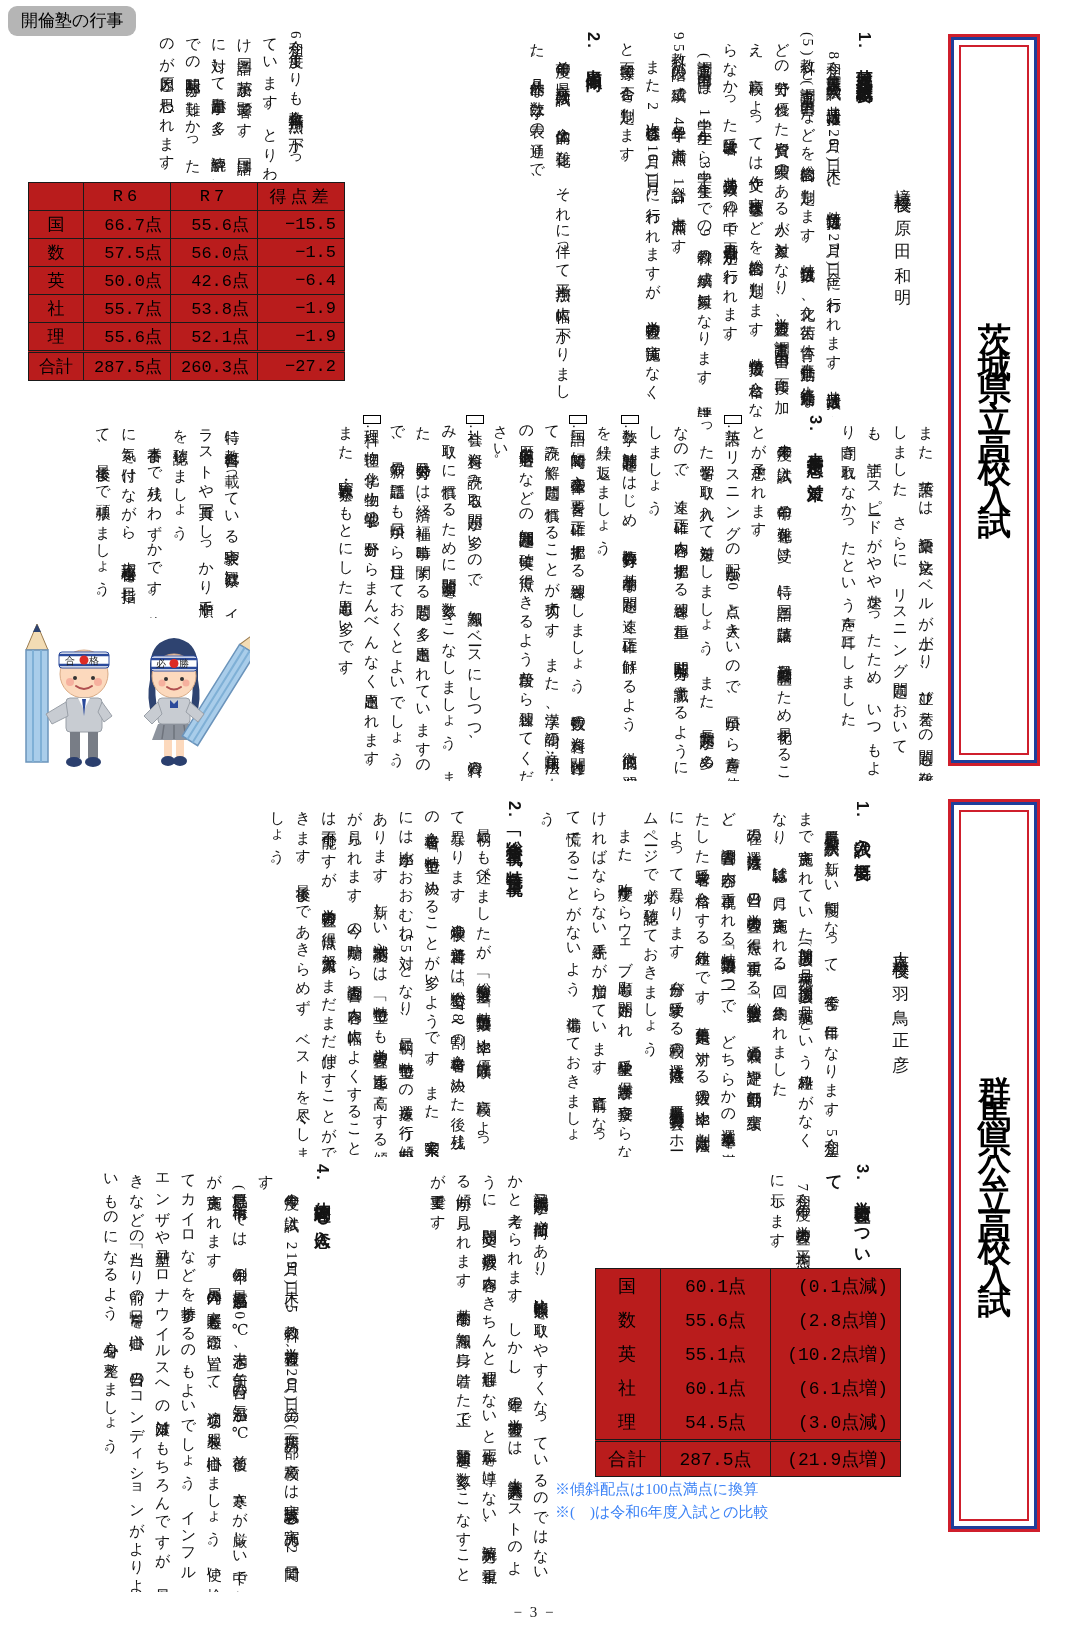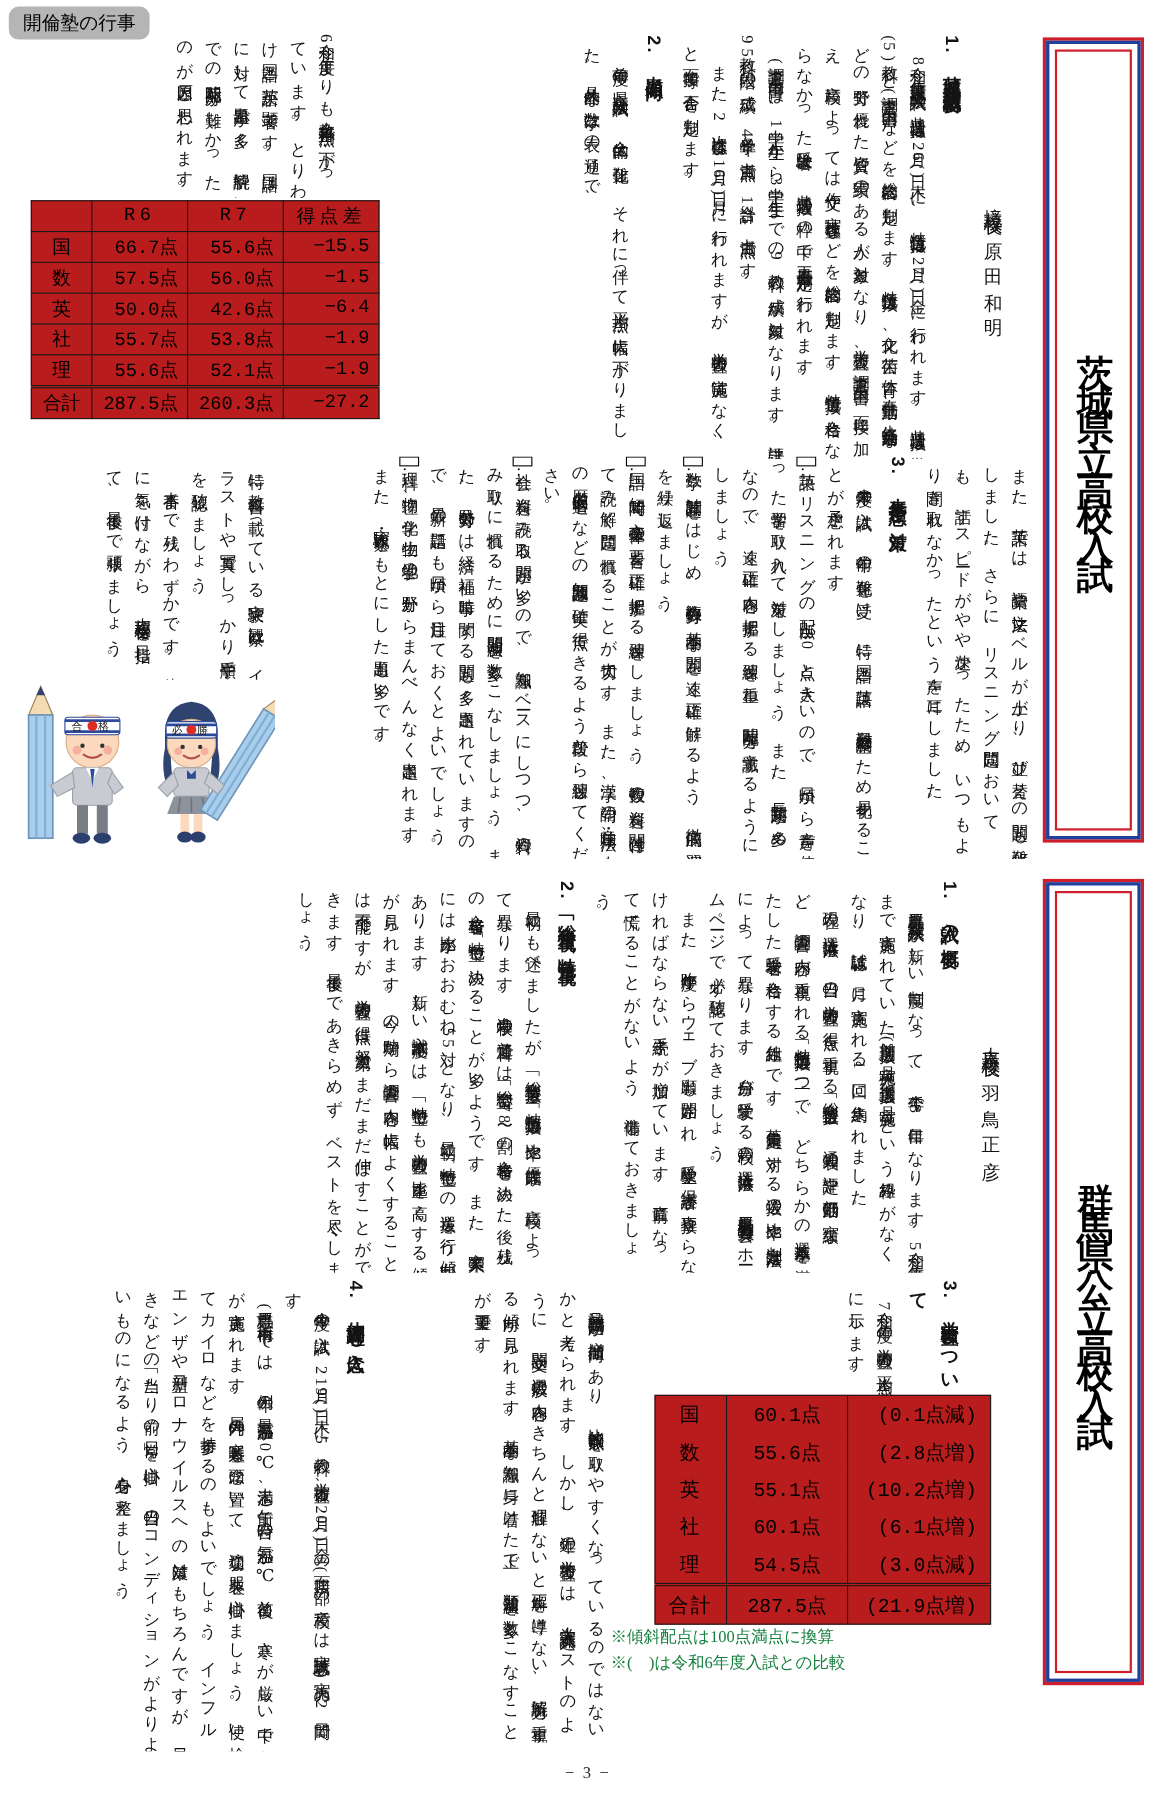--- a/index.html
+++ b/index.html
@@ -54,21 +54,21 @@
   .t1 th:first-child { min-width:38px; }
   .t1 td:first-child { text-align:center; padding:2px 6px; }
   .t1 tr.total td { border-top:3px double #1a1a1a; }
   .t2 { left:595px; top:1268px; border:1.5px solid #1a1a1a; }
   .t2 td { border-top:0; border-bottom:0; font-size:18px; padding:5px 12px; }
   .t2 td:first-child { text-align:center; letter-spacing:2px; }
   .t2 td:nth-child(2){ min-width:85px;text-align:center; }
   .t2 td:nth-child(3){ min-width:105px; }
   .t2 tr.total td { border-top:3px double #1a1a1a; }
   .notes { position:absolute; left:555px; top:1478px; font-size:15px; line-height:1.55;
-           color:#15803d; }
+           color:#3b82f6; }
   .notes div { margin:0; }
 
   .illo { position:absolute; left:12px; top:620px; width:238px; height:158px; }
 
   .footer { position:absolute; left:0; width:100%; top:1604px; text-align:center;
             font-size:15px; letter-spacing:2px; color:#222; }
 </style>
 </head>
 <body>
 

